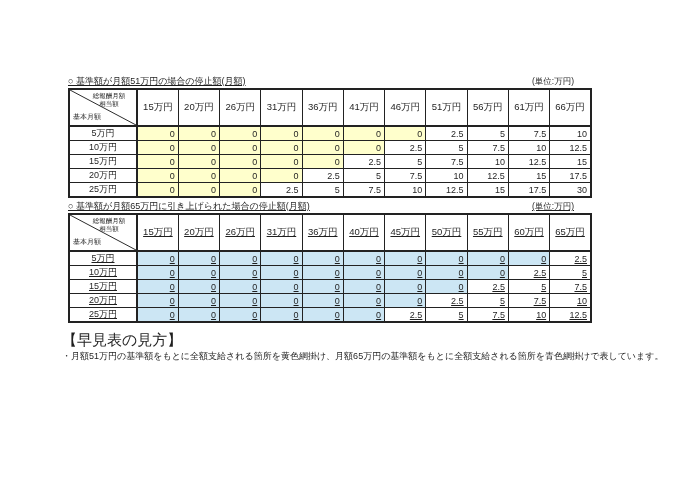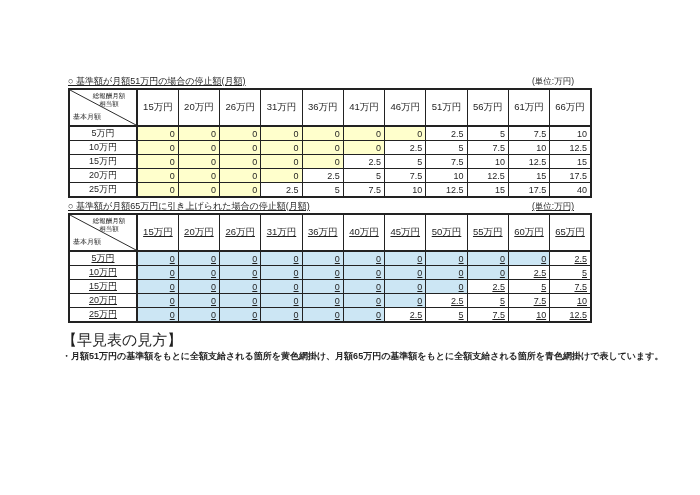--- a/index.html
+++ b/index.html
@@ -45,21 +45,21 @@
     text-align: center; vertical-align: middle;
     border-right: 2px solid #222; background: #fff; padding: 0;
   }
   tbody td {
     height: 12px; font-size: 9px; text-align: right;
     vertical-align: middle; padding: 0 3px 0 0; background: #fff;
   }
 
   #notes { position: absolute; left: 62px; top: 332px; width: 630px; }
   .notes-heading { font-size: 15px; line-height: 16px; white-space: nowrap; }
-  .note-line { font-size: 9px; line-height: 16px; white-space: nowrap; font-weight: bold; }
+  .note-line { font-size: 9px; line-height: 16px; white-space: nowrap; }
 </style>
 </head>
 <body>
 
 <div class="sheet">
 
   <div class="block" id="block1">
     <div class="caption">
       <span class="title">○ 基準額が月額51万円の場合の停止額(月額)</span>
       <span class="unit">(単位:万円)</span>
@@ -163,21 +163,21 @@
             <td style="background: rgb(255, 255, 204);">0</td>
             <td style="background: rgb(255, 255, 204);">0</td>
             <td style="background: rgb(255, 255, 204);">0</td>
             <td>2.5</td>
             <td>5</td>
             <td>7.5</td>
             <td>10</td>
             <td>12.5</td>
             <td>15</td>
             <td>17.5</td>
-            <td>40</td>
+            <td>30</td>
           </tr>
         </tbody>
       </table>
   </div>
 
   <div class="block" id="block2">
     <div class="caption">
       <span class="title">○ 基準額が月額65万円に引き上げられた場合の停止額(月額)</span>
       <span class="unit">(単位:万円)</span>
     </div>

